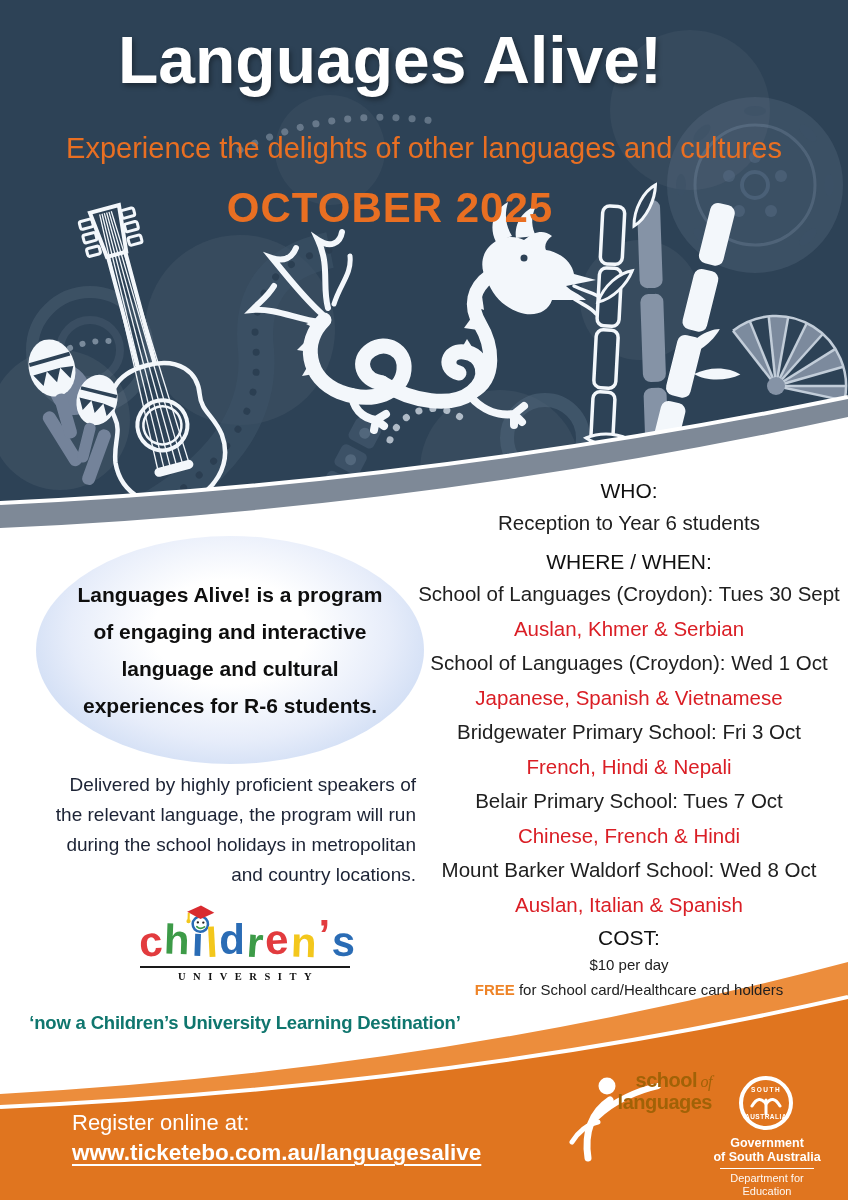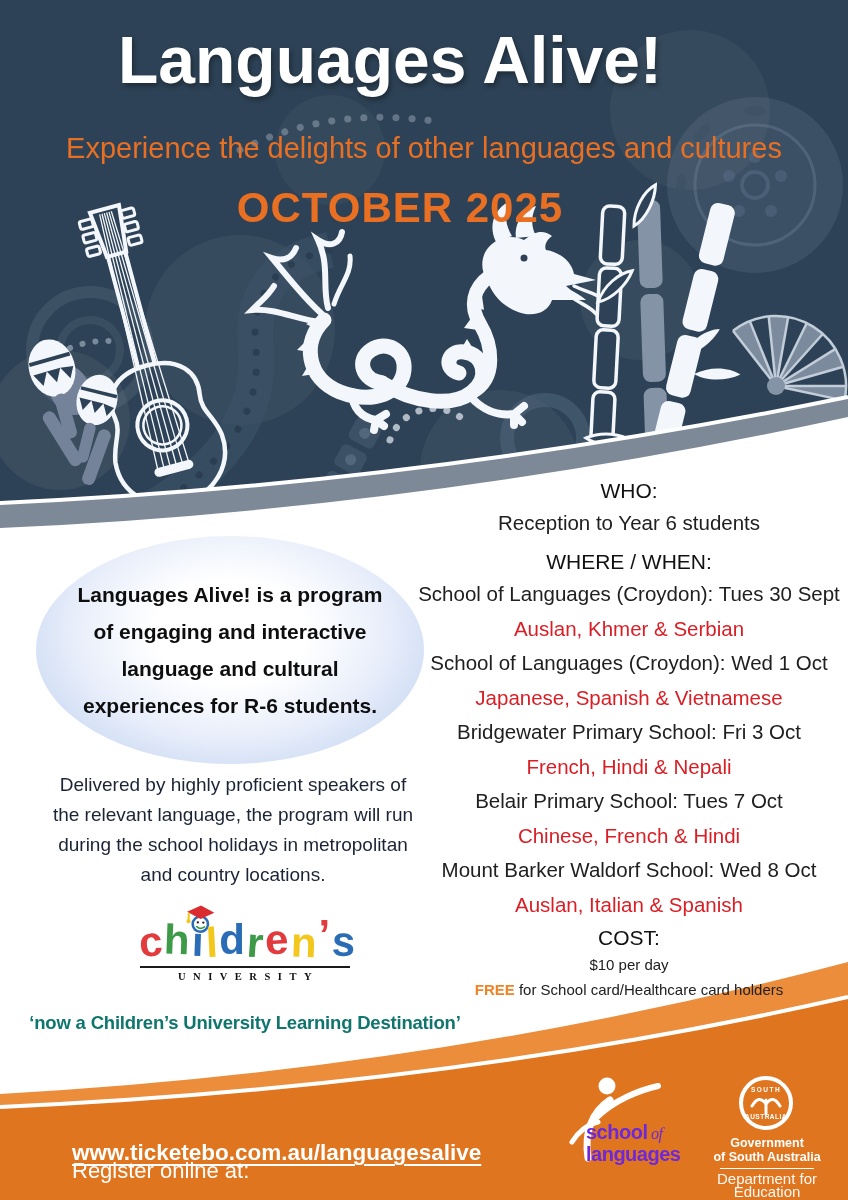--- a/index.html
+++ b/index.html
@@ -23,35 +23,35 @@
     left:0;top:22px;width:780px;text-align:center;
     font-size:66px;font-weight:bold;color:#ffffff;letter-spacing:0;
     text-shadow:2px 3px 5px rgba(0,0,0,0.35);
   }
   .subtitle{
     left:0;top:132px;width:848px;text-align:center;
     font-size:29px;color:var(--orange);
   }
   .date-banner{
     left:0;top:184px;width:780px;text-align:center;
-    font-size:42px;font-weight:bold;color:var(--orange);letter-spacing:1px;padding-left:10px;
+    font-size:42px;font-weight:bold;color:var(--orange);letter-spacing:1px;
   }
 
   
   .oval{
     left:36px;top:536px;width:388px;height:228px;border-radius:50%;
     background:radial-gradient(ellipse at 50% 42%, #ffffff 28%, #e7edfa 58%, #b5cbee 100%);
     display:flex;align-items:center;justify-content:center;
   }
   .oval-text{
     width:330px;text-align:center;font-size:21px;font-weight:bold;
     color:#0e0e0e;line-height:37px;
   }
   .description{
-    left:50px;top:770px;width:366px;text-align:center;
+    left:50px;top:770px;width:366px;text-align:right;
     font-size:19px;line-height:30px;color:#1c2335;
   }
 
   
   .info-col{left:410px;top:476px;width:438px;text-align:center;color:var(--ink);}
   .info-label{font-size:21px;font-weight:normal;line-height:30px;color:#111111;}
   .info-value{font-size:20.5px;line-height:33px;color:#202020;}
   .ww-label{margin-top:8px;}
   .session-venue{font-size:20.5px;line-height:34.5px;color:#202020;}
   .session-langs{font-size:20.5px;line-height:34.5px;color:var(--red);}
@@ -79,33 +79,33 @@
   .cu-univ{
     margin-top:3px;font-family:"Liberation Serif",serif;font-size:10.5px;
     font-weight:bold;letter-spacing:7.5px;padding-left:7px;color:#111111;
   }
   .cu-caption{
     left:14px;top:1012px;width:462px;text-align:center;white-space:nowrap;
     font-size:18.5px;font-weight:bold;color:#0f766e;letter-spacing:-0.2px;
   }
 
   
-  .register-label{left:72px;top:1110px;font-size:22px;color:#ffffff;margin-top:48px;}
+  .register-label{left:72px;top:1110px;font-size:22px;color:#ffffff;}
   .register-url{
     left:72px;top:1140px;font-size:22.5px;font-weight:bold;color:#ffffff;
     text-decoration:underline;text-underline-offset:4px;cursor:pointer;
   }
-  .sol-text{left:586px;top:1122px;width:126px;text-align:left;color:#6d28d9;line-height:21px;white-space:nowrap;}
+  .sol-text{left:586px;top:1070px;width:126px;text-align:right;color:#a16207;line-height:21px;white-space:nowrap;}
   .sol-line1{font-size:20px;font-weight:bold;letter-spacing:-0.5px;}
   .sol-of{font-family:"Liberation Serif",serif;font-style:italic;font-weight:normal;font-size:16px;}
   .sol-line2{font-size:20px;font-weight:bold;letter-spacing:-0.5px;}
   .gov-text{left:710px;top:1136px;width:114px;text-align:center;color:#ffffff;}
   .gov-name{font-size:12.5px;font-weight:bold;line-height:14px;}
   .gov-rule{border:none;border-top:1.5px solid #ffffff;margin:4px 10px 3px 10px;}
-  .gov-dept{font-size:15px;line-height:13px;opacity:0.95;}
+  .gov-dept{font-size:11px;line-height:13px;opacity:0.95;}
   .seal-top{left:739px;top:1086px;width:54px;text-align:center;font-size:6.5px;font-weight:bold;color:#ffffff;letter-spacing:1.5px;}
   .seal-bottom{left:737px;top:1113px;width:58px;text-align:center;font-size:6.5px;font-weight:bold;color:#ffffff;letter-spacing:0.5px;}
 </style>
 </head>
 <body>
 
 <div class="poster">
 
   <svg class="bg-art" viewBox="0 0 848 1200" xmlns="http://www.w3.org/2000/svg">
     <defs>

